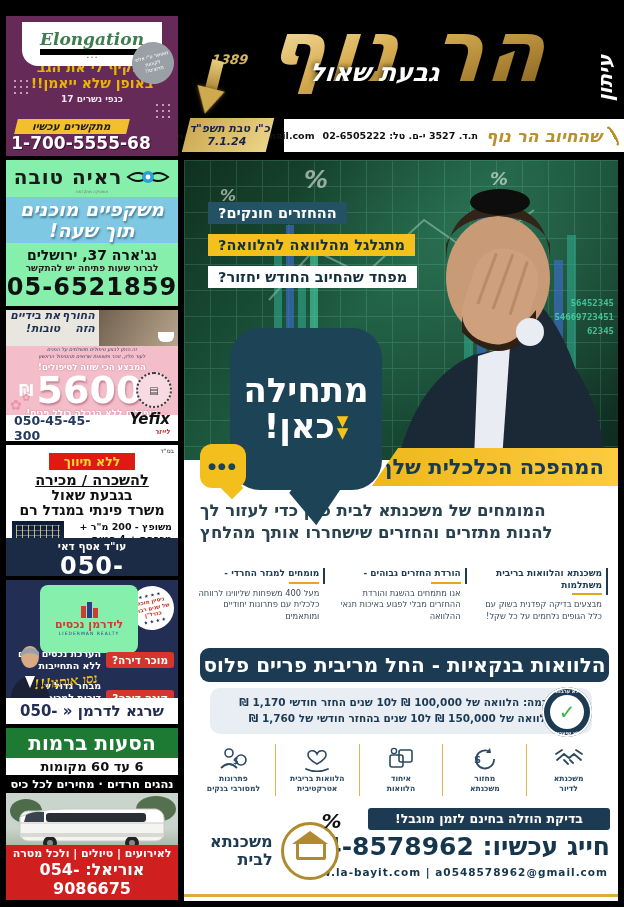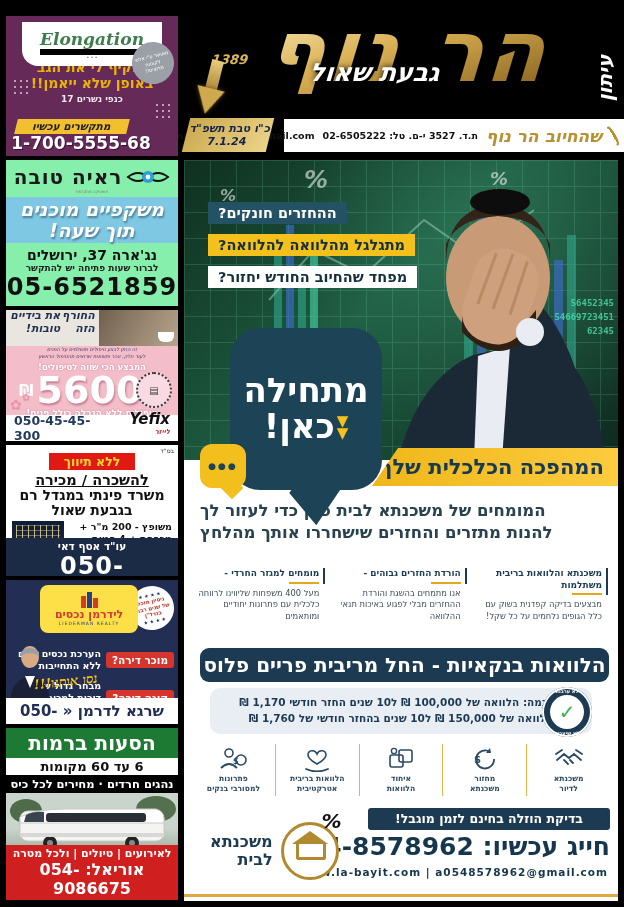--- a/index.html
+++ b/index.html
@@ -91,21 +91,21 @@
   .of-row{display:flex;padding:2px 6px 0;gap:4px}
   .of-body{flex:1;font-size:9.5px;font-weight:bold;color:#111;text-align:right;line-height:1.3}
   .of-bldg{width:52px;height:58px;background:linear-gradient(#0d1b33,#23406e);position:relative;flex:none}
   .of-bldg i{position:absolute;inset:4px;background-image:linear-gradient(90deg,rgba(255,213,100,.8) 1px,transparent 1px),linear-gradient(rgba(160,190,230,.5) 1px,transparent 1px);background-size:6px 5px}
   .of-band{position:absolute;left:0;right:0;bottom:0;height:38px;background:#1c2b45;text-align:center;color:#fff}
   .of-agent{font-size:10.5px;font-weight:bold;padding-top:2px}
   .of-phone{font-size:24px;font-weight:bold;direction:ltr;letter-spacing:1px}
 
   
   .ad-lied{top:580px;height:144px;background:#232e55}
-  .ld-card{position:absolute;left:34px;right:40px;top:5px;height:48px;background:#fde047;border-radius:8px;
+  .ld-card{position:absolute;left:34px;right:40px;top:5px;height:68px;background:#86efac;border-radius:8px;
     display:flex;flex-direction:column;align-items:center;justify-content:center}
   .ld-bldg{display:flex;align-items:flex-end;gap:1px;height:16px}
   .ld-bldg i{display:block;width:5px;background:#d23b33}
   .ld-bldg i:nth-child(2){background:#27408b}
   .ld-brand{color:#d23b33;font-weight:bold;font-size:11px}
   .ld-brand-en{color:#27408b;font-size:4.5px;letter-spacing:1px}
   .ld-stamp{position:absolute;right:2px;top:4px;width:44px;height:44px;border-radius:50%;background:#fff;border:2px solid #232e55;
     transform:rotate(-12deg);display:flex;flex-direction:column;align-items:center;justify-content:center;text-align:center}
   .ld-stamp .st1{color:#232e55;font-size:5px}
   .ld-stamp .st2{color:#c0392b;font-size:5.5px;font-weight:bold;line-height:1.2;padding:0 2px}
@@ -271,22 +271,22 @@
   <div class="yx-bottom">
     <span class="yx-brand"><span>Yefix</span> <b>לייזר</b></span>
     <span class="yx-phone">050-45-45-300</span>
   </div>
 </div>
 
 <div class="ad ad-office">
   <div class="of-bsd">בס"ד</div>
   <div class="of-tag">ללא תיווך</div>
   <div class="of-title">להשכרה / מכירה</div>
+  <div class="of-sub">בגבעת שאול</div>
   <div class="of-sub">משרד פינתי במגדל רם</div>
-  <div class="of-sub">בגבעת שאול</div>
   <div class="of-row">
     <div class="of-body">משופץ - 200 מ"ר + מרפסת + 4 חניות, קומה 7, נוף פנורמי, בית כנסת במגדל, צמוד לרכבת הקלה, אכלוס מיידי</div>
     <div class="of-bldg">
         <i></i>
       </div>
   </div>
   <div class="of-band">
     <div class="of-agent">עו"ד אסף דאי</div>
     <div class="of-phone">050-8255002</div>
   </div>

